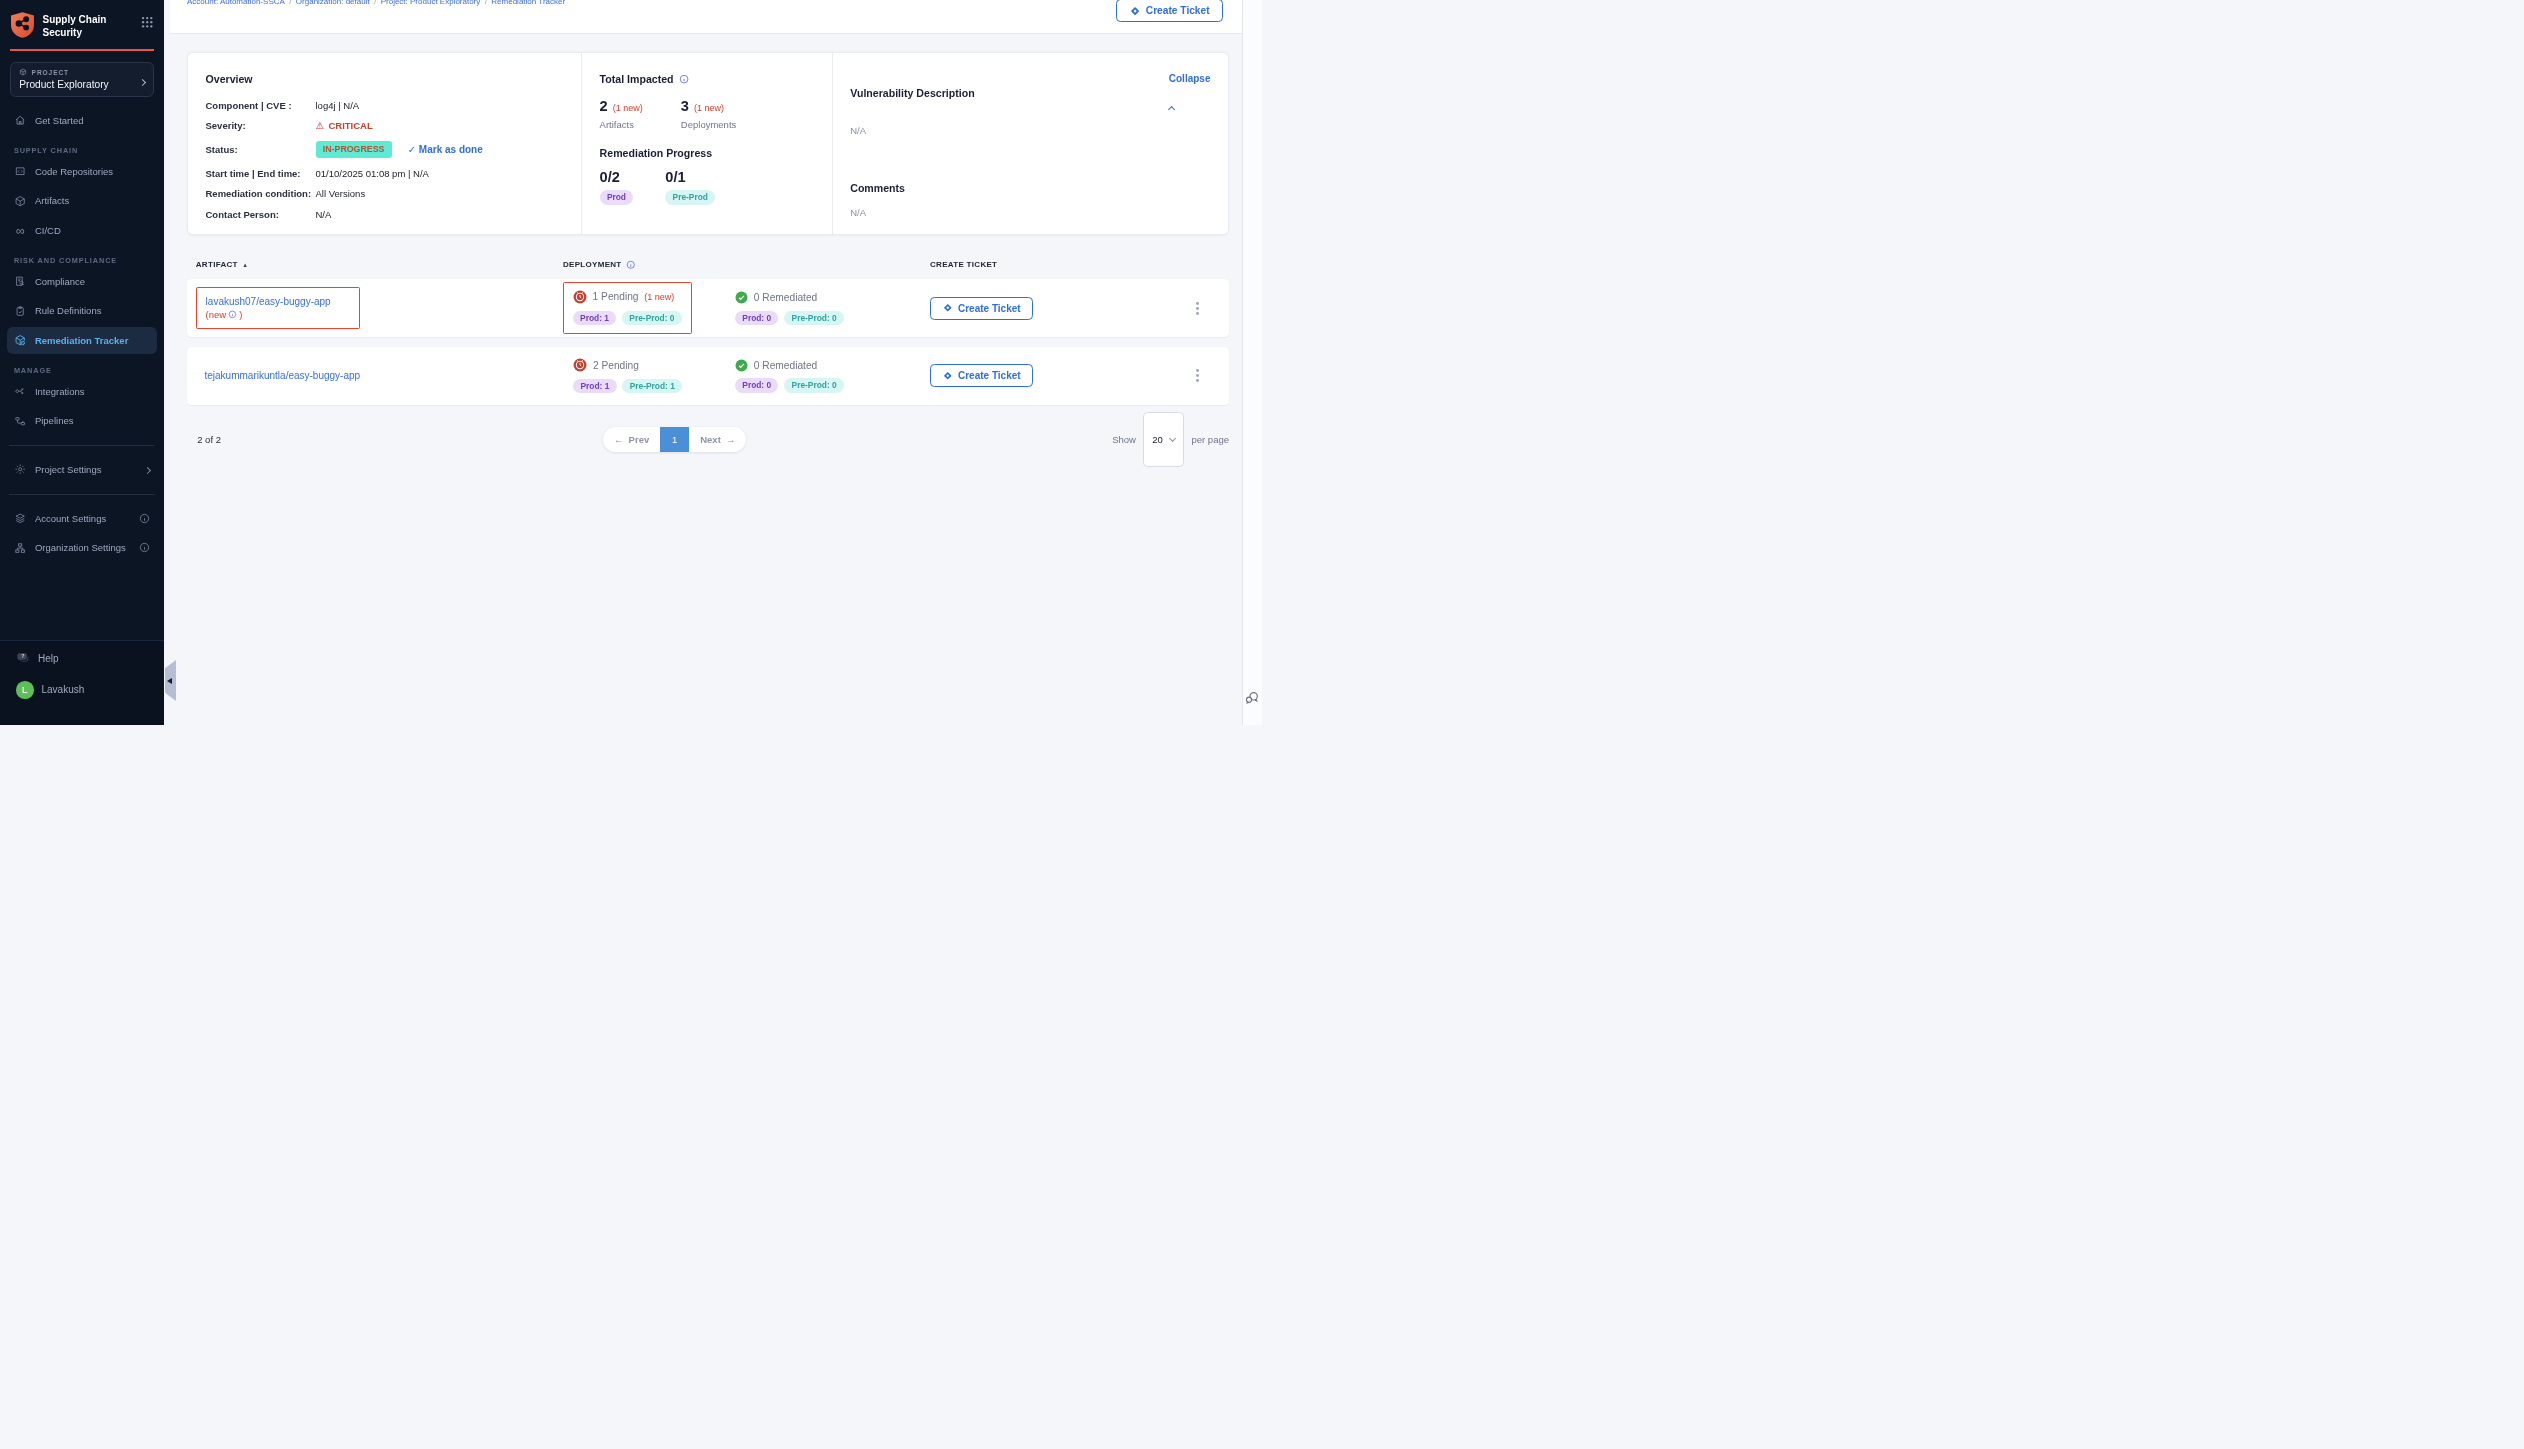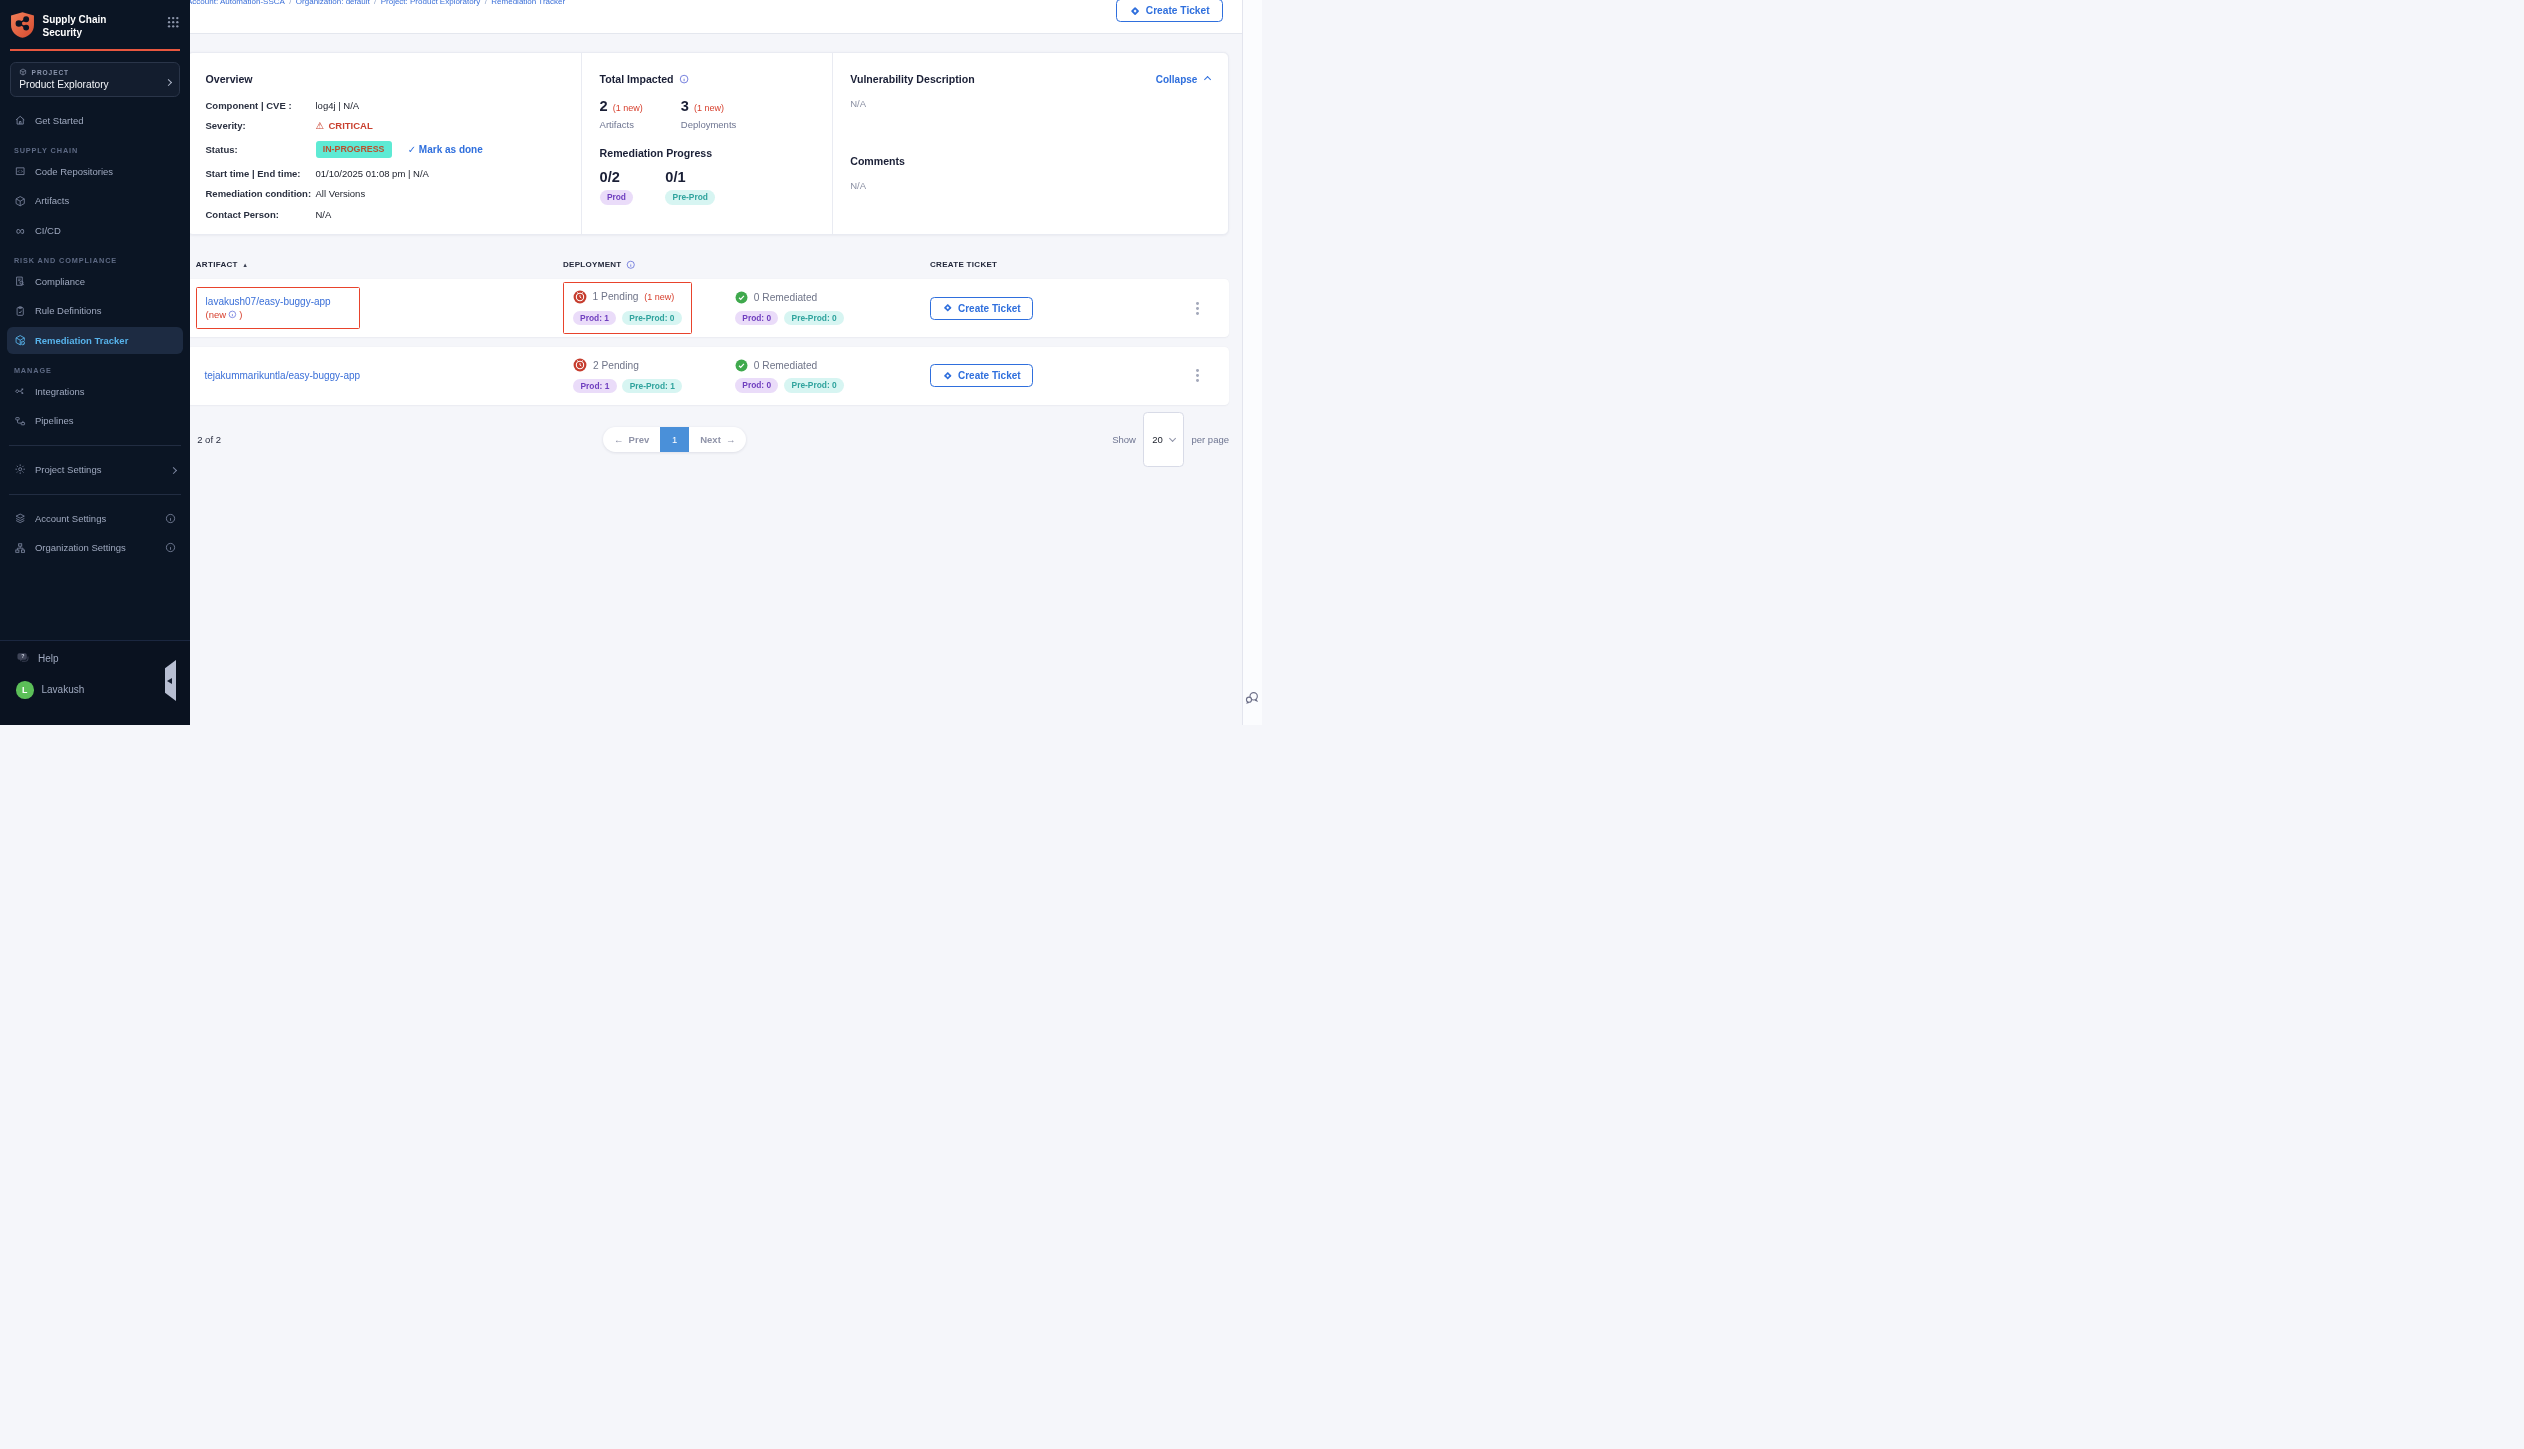--- a/index.html
+++ b/index.html
@@ -6,21 +6,21 @@
   html,body { width:1262px; height:725px; }
   body {
     font-family: "Liberation Sans", "DejaVu Sans", sans-serif;
     background:#f5f6fa; color:#20242f; overflow:hidden; position:relative;
     font-size:9.5px;
   }
   svg { display:block; }
 
   
   .sidebar {
-    position:absolute; left:0; top:0; bottom:0; width:190px;
+    position:absolute; left:0; top:0; bottom:0; width:164px;
     background:#0b1524; color:#9fa9bf; z-index:20;
   }
   .brand { display:flex; align-items:flex-start; gap:7.3px; padding:11px 10.2px 0 10.2px; }
   .brand-title { font-size:10px; font-weight:bold; color:#ffffff; line-height:1.3; padding-top:1.5px; }
   .apps-grid { margin-left:auto; margin-top:5.1px; cursor:pointer; }
   .brand-rule { height:2.2px; background:#e8573f; margin:9.5px 10.2px 0 10.2px; }
 
   .project-box {
     margin:11px 10.2px 0 10.2px; background:#131d2e; border:0.7px solid #2a3549;
     border-radius:5.8px; padding:5.8px 19px 6.6px 8px; position:relative; cursor:pointer;
@@ -110,21 +110,21 @@
   .stat-sub { color:#6e7591; font-size:9.5px; margin-top:4.4px; }
   .prog-title { margin-top:17.5px; }
   .prog-row { display:flex; gap:32px; margin-top:10.2px; }
 
   .pill { display:inline-block; padding:2.2px 7.3px; border-radius:8.8px; font-size:8.4px; font-weight:bold; }
   .pill-prod { background:#eadcf9; color:#6f3ebf; }
   .pill-pre  { background:#d7f5f2; color:#2fa39d; }
   .prog-row .pill { margin-top:5.1px; }
 
   .details-head { display:flex; align-items:center; justify-content:space-between; }
-  .collapse-link { color:#2f6fdd; font-weight:bold; font-size:10px; cursor:pointer; display:flex; align-items:flex-start; gap:8px; }
+  .collapse-link { color:#2f6fdd; font-weight:bold; font-size:10px; cursor:pointer; display:flex; align-items:flex-start; gap:20px;flex-direction:column; }
   .na { color:#8b90a3; font-size:9.5px; margin-top:13px; }
   .comments-h { margin-top:46px; }
 
   
   .filters { display:flex; gap:13px; }
   .dropdown {
     background:#fff; border:0.7px solid #d8dbe7; border-radius:4.4px; padding:5.8px 9.5px;
     font-size:9.5px; color:#262b3d; display:inline-flex; align-items:center; gap:17.5px; cursor:pointer;
   }
   .chev { display:inline-block; width:5.1px; height:5.1px; border-right:1.2px solid currentColor; border-bottom:1.2px solid currentColor; }

